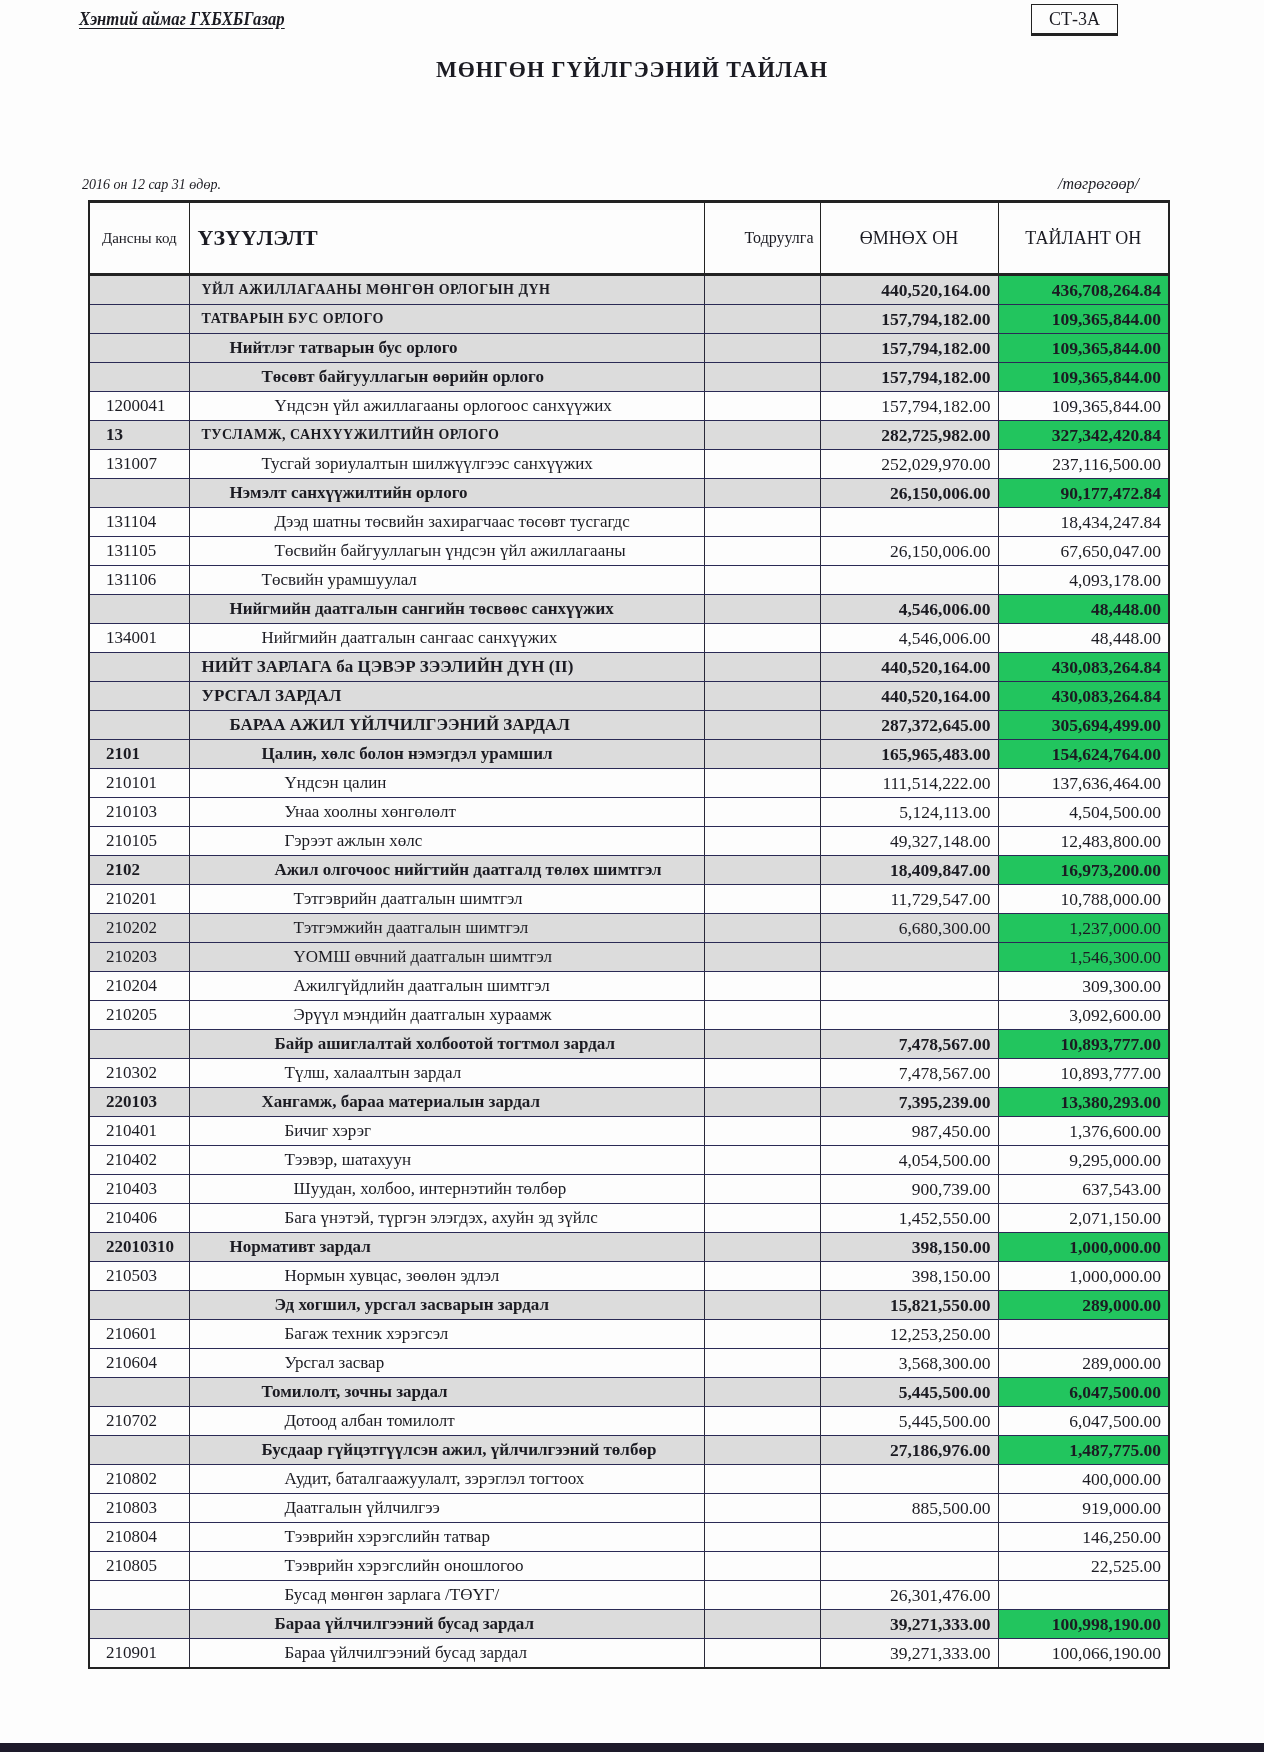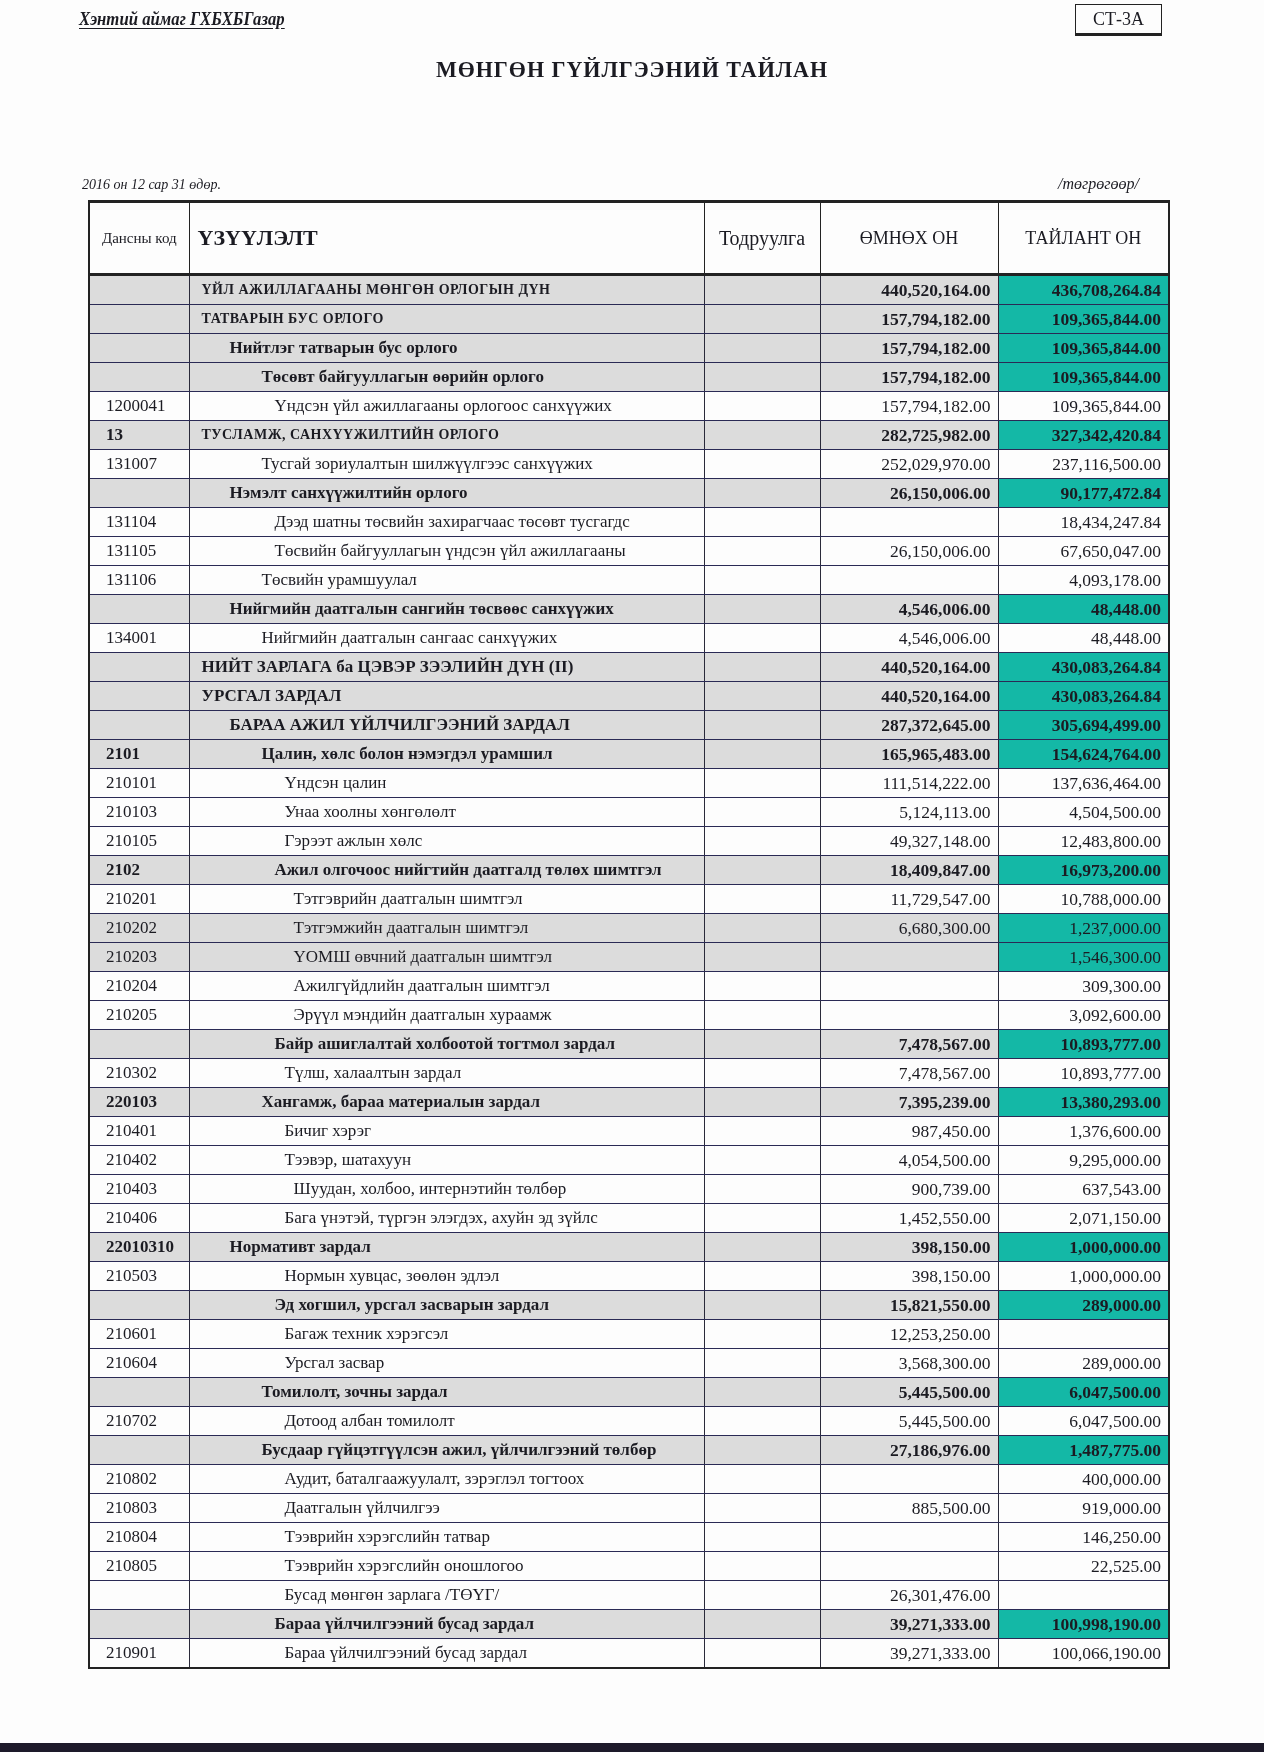--- a/index.html
+++ b/index.html
@@ -9,21 +9,21 @@
     font-family: "Liberation Serif", "DejaVu Serif", serif;
     color: #1b1b22;
   }
   .org {
     position: absolute; left: 79px; top: 8px;
     font-size: 19px; font-style: italic; font-weight: bold;
     text-decoration: underline; text-underline-offset: 3px;
     transform: scaleX(0.88); transform-origin: left center;
   }
   .form-code {
-    position: absolute; left: 1075px; top: 4px; width: 85px; height: 28px;
+    position: absolute; left: 1031px; top: 4px; width: 85px; height: 28px;
     border: 1.5px solid #222; border-bottom-width: 3px;
     font-size: 18px; text-align: center; line-height: 28px;
   }
   .title {
     position: absolute; left: 0; right: 0; top: 56px; text-align: center;
     font-size: 24px; font-weight: bold; letter-spacing: 1px;
     transform: scaleX(0.92);
   }
   .date {
     position: absolute; left: 82px; top: 177px; font-size: 14px; font-style: italic;
@@ -40,28 +40,28 @@
   table.report col.c-desc { width: 515px; }
   table.report col.c-note { width: 116px; }
   table.report col.c-prev { width: 178px; }
   table.report col.c-curr { width: 171px; }
   .report th {
     height: 70px; font-weight: normal; border: 1.5px solid #222;
     border-bottom: 3px solid #222; font-size: 18px; padding: 0 6px;
   }
   .report th.h-code { font-size: 15px; line-height: 21px; }
   .report th.h-desc { text-align: left; font-size: 22px; font-weight: bold; padding-left: 8px; }
-  .report th.h-note { font-size: 20px; }
+  .report th.h-note { font-size: 16px; text-align: right; }
   .report td {
     height: 28px; border: 1.2px solid #2a2a3a; border-bottom: 1.5px solid #2a2a55;
     font-size: 17px; padding: 0 5px; white-space: nowrap; overflow: hidden;
   }
   .report td.num { text-align: right; padding-right: 7px; font-size: 17.5px; }
   .report tr.shade td { background: #dcdcdc; }
-  .report tr.shade td.curr { background: #14b8a6; }
+  .report tr.shade td.curr { background: #22c55e; }
   .report tr.bold td { font-weight: bold; }
   .report td.code { padding-left: 16px; }
   .ind-0 { padding-left: 12px !important; }
   .ind-1 { padding-left: 40px !important; }
   .ind-2 { padding-left: 72px !important; }
   .ind-3 { padding-left: 85px !important; margin-top: 22px; }
   .ind-4 { padding-left: 95px !important; }
   .ind-5 { padding-left: 104px !important; }
   .big td.desc { font-size: 14px; letter-spacing: 0.5px; margin-left: 20px; }
   .scan-edge {

